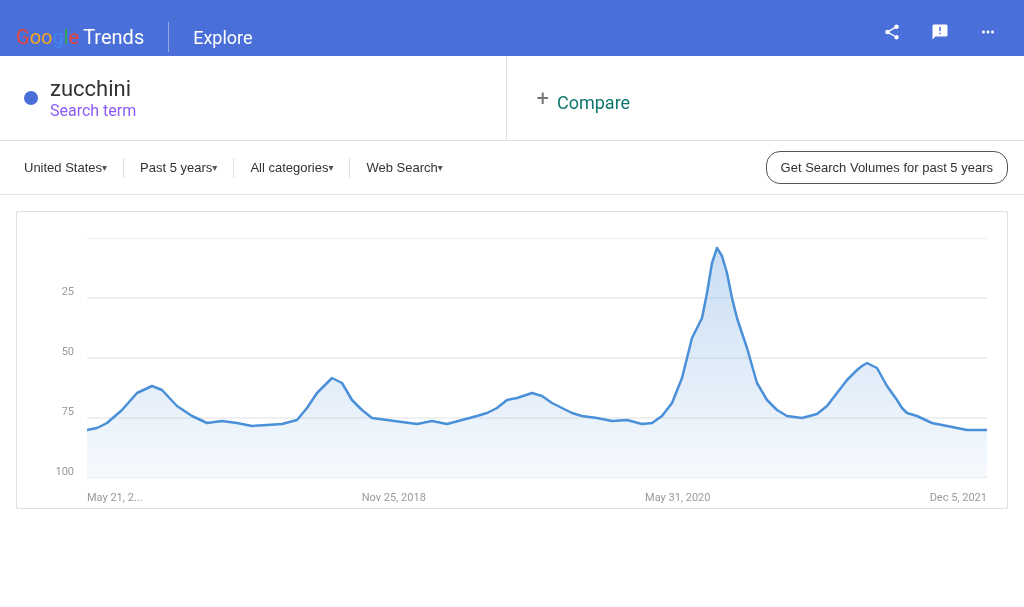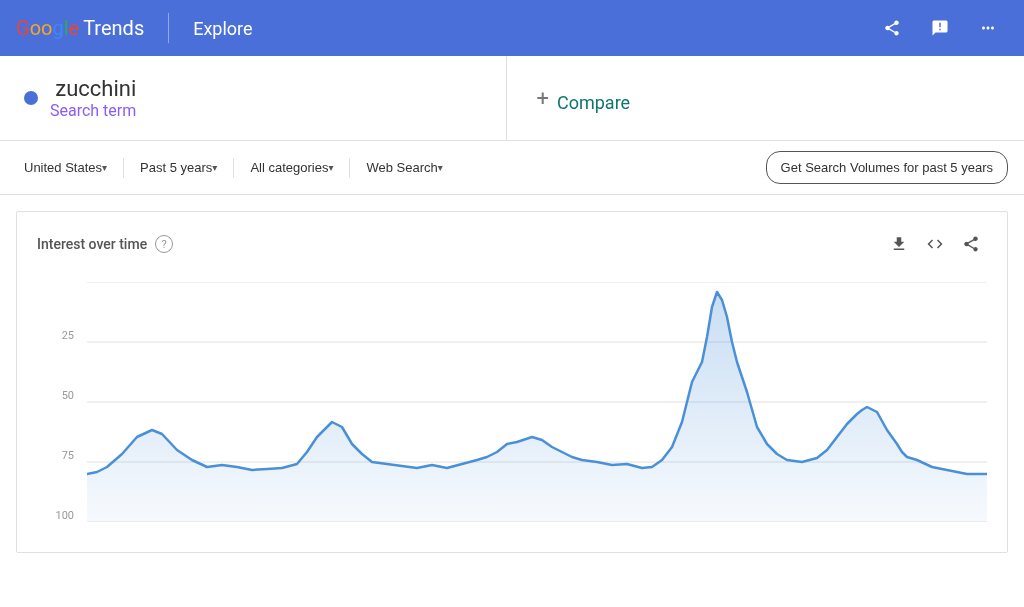--- a/index.html
+++ b/index.html
@@ -2,21 +2,21 @@
 <html><head>
   <meta charset="utf-8">
   <style>
     * { box-sizing: border-box; margin: 0; padding: 0; }
     body { font-family: 'Roboto', Arial, sans-serif; background: #fff; color: #333; font-size: 14px; }
 
     
     .header {
       background: #4a6fd8;
       display: flex;
-      align-items: center;
+      align-items: flex-end;
       padding: 4px 16px;
       height: 56px;
       justify-content: space-between;
     }
     .header-left {
       display: flex;
       align-items: center;
       gap: 16px;
     }
     .google-trends-logo {
@@ -82,21 +82,20 @@
     .search-dot {
       width: 14px;
       height: 14px;
       border-radius: 50%;
       background: #4a6fd8;
       flex-shrink: 0;
     }
     .search-term-content {
       display: flex;
       flex-direction: column;
-      text-align: right;
     }
     .search-term-name {
       font-size: 22px;
       font-weight: 400;
       color: #333;
     }
     .search-term-label {
       font-size: 16px;
       color: #8b5cf6;
     }
@@ -313,45 +312,20 @@
   </button>
   <div class="filter-separator"></div>
   <button class="filter-dropdown">
     <span>Web Search</span>
     <span class="chevron-down">▾</span>
   </button>
   <button class="get-volumes-btn">Get Search Volumes for past 5 years</button>
 </div>
 
 <div class="chart-section">
-  <div class="chart-header">
-    <div class="chart-title-area">
-      <span class="chart-title">Interest over time</span>
-      <div class="help-icon">
-        <span>?</span>
-      </div>
-    </div>
-    <div class="chart-actions">
-      <div class="chart-action-btn">
-        <svg width="18" height="18" viewBox="0 0 24 24" fill="#555">
-          <path d="M19 9h-4V3H9v6H5l7 7 7-7zM5 18v2h14v-2H5z"></path>
-        </svg>
-      </div>
-      <div class="chart-action-btn">
-        <svg width="18" height="18" viewBox="0 0 24 24" fill="#555">
-          <path d="M9.4 16.6L4.8 12l4.6-4.6L8 6l-6 6 6 6 1.4-1.4zm5.2 0l4.6-4.6-4.6-4.6L16 6l6 6-6 6-1.4-1.4z"></path>
-        </svg>
-      </div>
-      <div class="chart-action-btn">
-        <svg width="18" height="18" viewBox="0 0 24 24" fill="#555">
-          <path d="M18 16.08c-.76 0-1.44.3-1.96.77L8.91 12.7c.05-.23.09-.46.09-.7s-.04-.47-.09-.7l7.05-4.11c.54.5 1.25.81 2.04.81 1.66 0 3-1.34 3-3s-1.34-3-3-3-3 1.34-3 3c0 .24.04.47.09.7L8.04 9.81C7.5 9.31 6.79 9 6 9c-1.66 0-3 1.34-3 3s1.34 3 3 3c.79 0 1.5-.31 2.04-.81l7.12 4.16c-.05.21-.08.43-.08.65 0 1.61 1.31 2.92 2.92 2.92s2.92-1.31 2.92-2.92c0-1.61-1.31-2.92-2.92-2.92z"></path>
-        </svg>
-      </div>
-    </div>
-  </div>
 
   <div class="chart-container">
     <div class="y-axis-labels">
       <span>100</span>
       <span>75</span>
       <span>50</span>
       <span>25</span>
       <span></span>
     </div>
     <svg class="chart-svg" viewBox="0 0 900 240" preserveAspectRatio="none">
@@ -370,14 +344,20 @@
       </defs>
 
       <path d="
         M0,192 L10,190 L20,185 L35,172 L50,155 L65,148 L75,152 L90,168 L105,178 L120,185 L135,183 L150,185 L165,188 L180,187 L195,186 L210,182 L220,170 L230,155 L245,140 L255,145 L265,162 L275,172 L285,180 L300,182 L315,184 L330,186 L345,183 L360,186 L375,182 L390,178 L400,175 L410,170 L420,162 L430,160 L445,155 L455,158 L465,165 L475,170 L485,175 L495,178 L510,180 L525,183 L540,182 L555,186 L565,185 L575,178 L585,165 L595,140 L605,100 L615,80 L620,55 L625,25 L630,10 L635,18 L640,35 L645,60 L650,80 L660,110 L670,145 L680,162 L690,172 L700,178 L715,180 L730,176 L740,168 L750,155 L760,142 L770,132 L775,128 L780,125 L790,130 L800,148 L810,162 L815,170 L820,175 L830,178 L845,185 L860,188 L870,190 L880,192 L890,192 L900,192
         L900,240 L0,240 Z" fill="url(#chartGrad)" stroke="none"></path>
 
       <path d="
         M0,192 L10,190 L20,185 L35,172 L50,155 L65,148 L75,152 L90,168 L105,178 L120,185 L135,183 L150,185 L165,188 L180,187 L195,186 L210,182 L220,170 L230,155 L245,140 L255,145 L265,162 L275,172 L285,180 L300,182 L315,184 L330,186 L345,183 L360,186 L375,182 L390,178 L400,175 L410,170 L420,162 L430,160 L445,155 L455,158 L465,165 L475,170 L485,175 L495,178 L510,180 L525,183 L540,182 L555,186 L565,185 L575,178 L585,165 L595,140 L605,100 L615,80 L620,55 L625,25 L630,10 L635,18 L640,35 L645,60 L650,80 L660,110 L670,145 L680,162 L690,172 L700,178 L715,180 L730,176 L740,168 L750,155 L760,142 L770,132 L775,128 L780,125 L790,130 L800,148 L810,162 L815,170 L820,175 L830,178 L845,185 L860,188 L870,190 L880,192 L890,192 L900,192" fill="none" stroke="#4a90d9" stroke-width="2.5" stroke-linejoin="round" stroke-linecap="round"></path>
     </svg>
     
+    <div class="x-axis-labels">
+      <span>May 21, 2...</span>
+      <span>Nov 25, 2018</span>
+      <span>May 31, 2020</span>
+      <span>Dec 5, 2021</span>
+    </div>
   </div>
 </div>
 
 </body></html>

